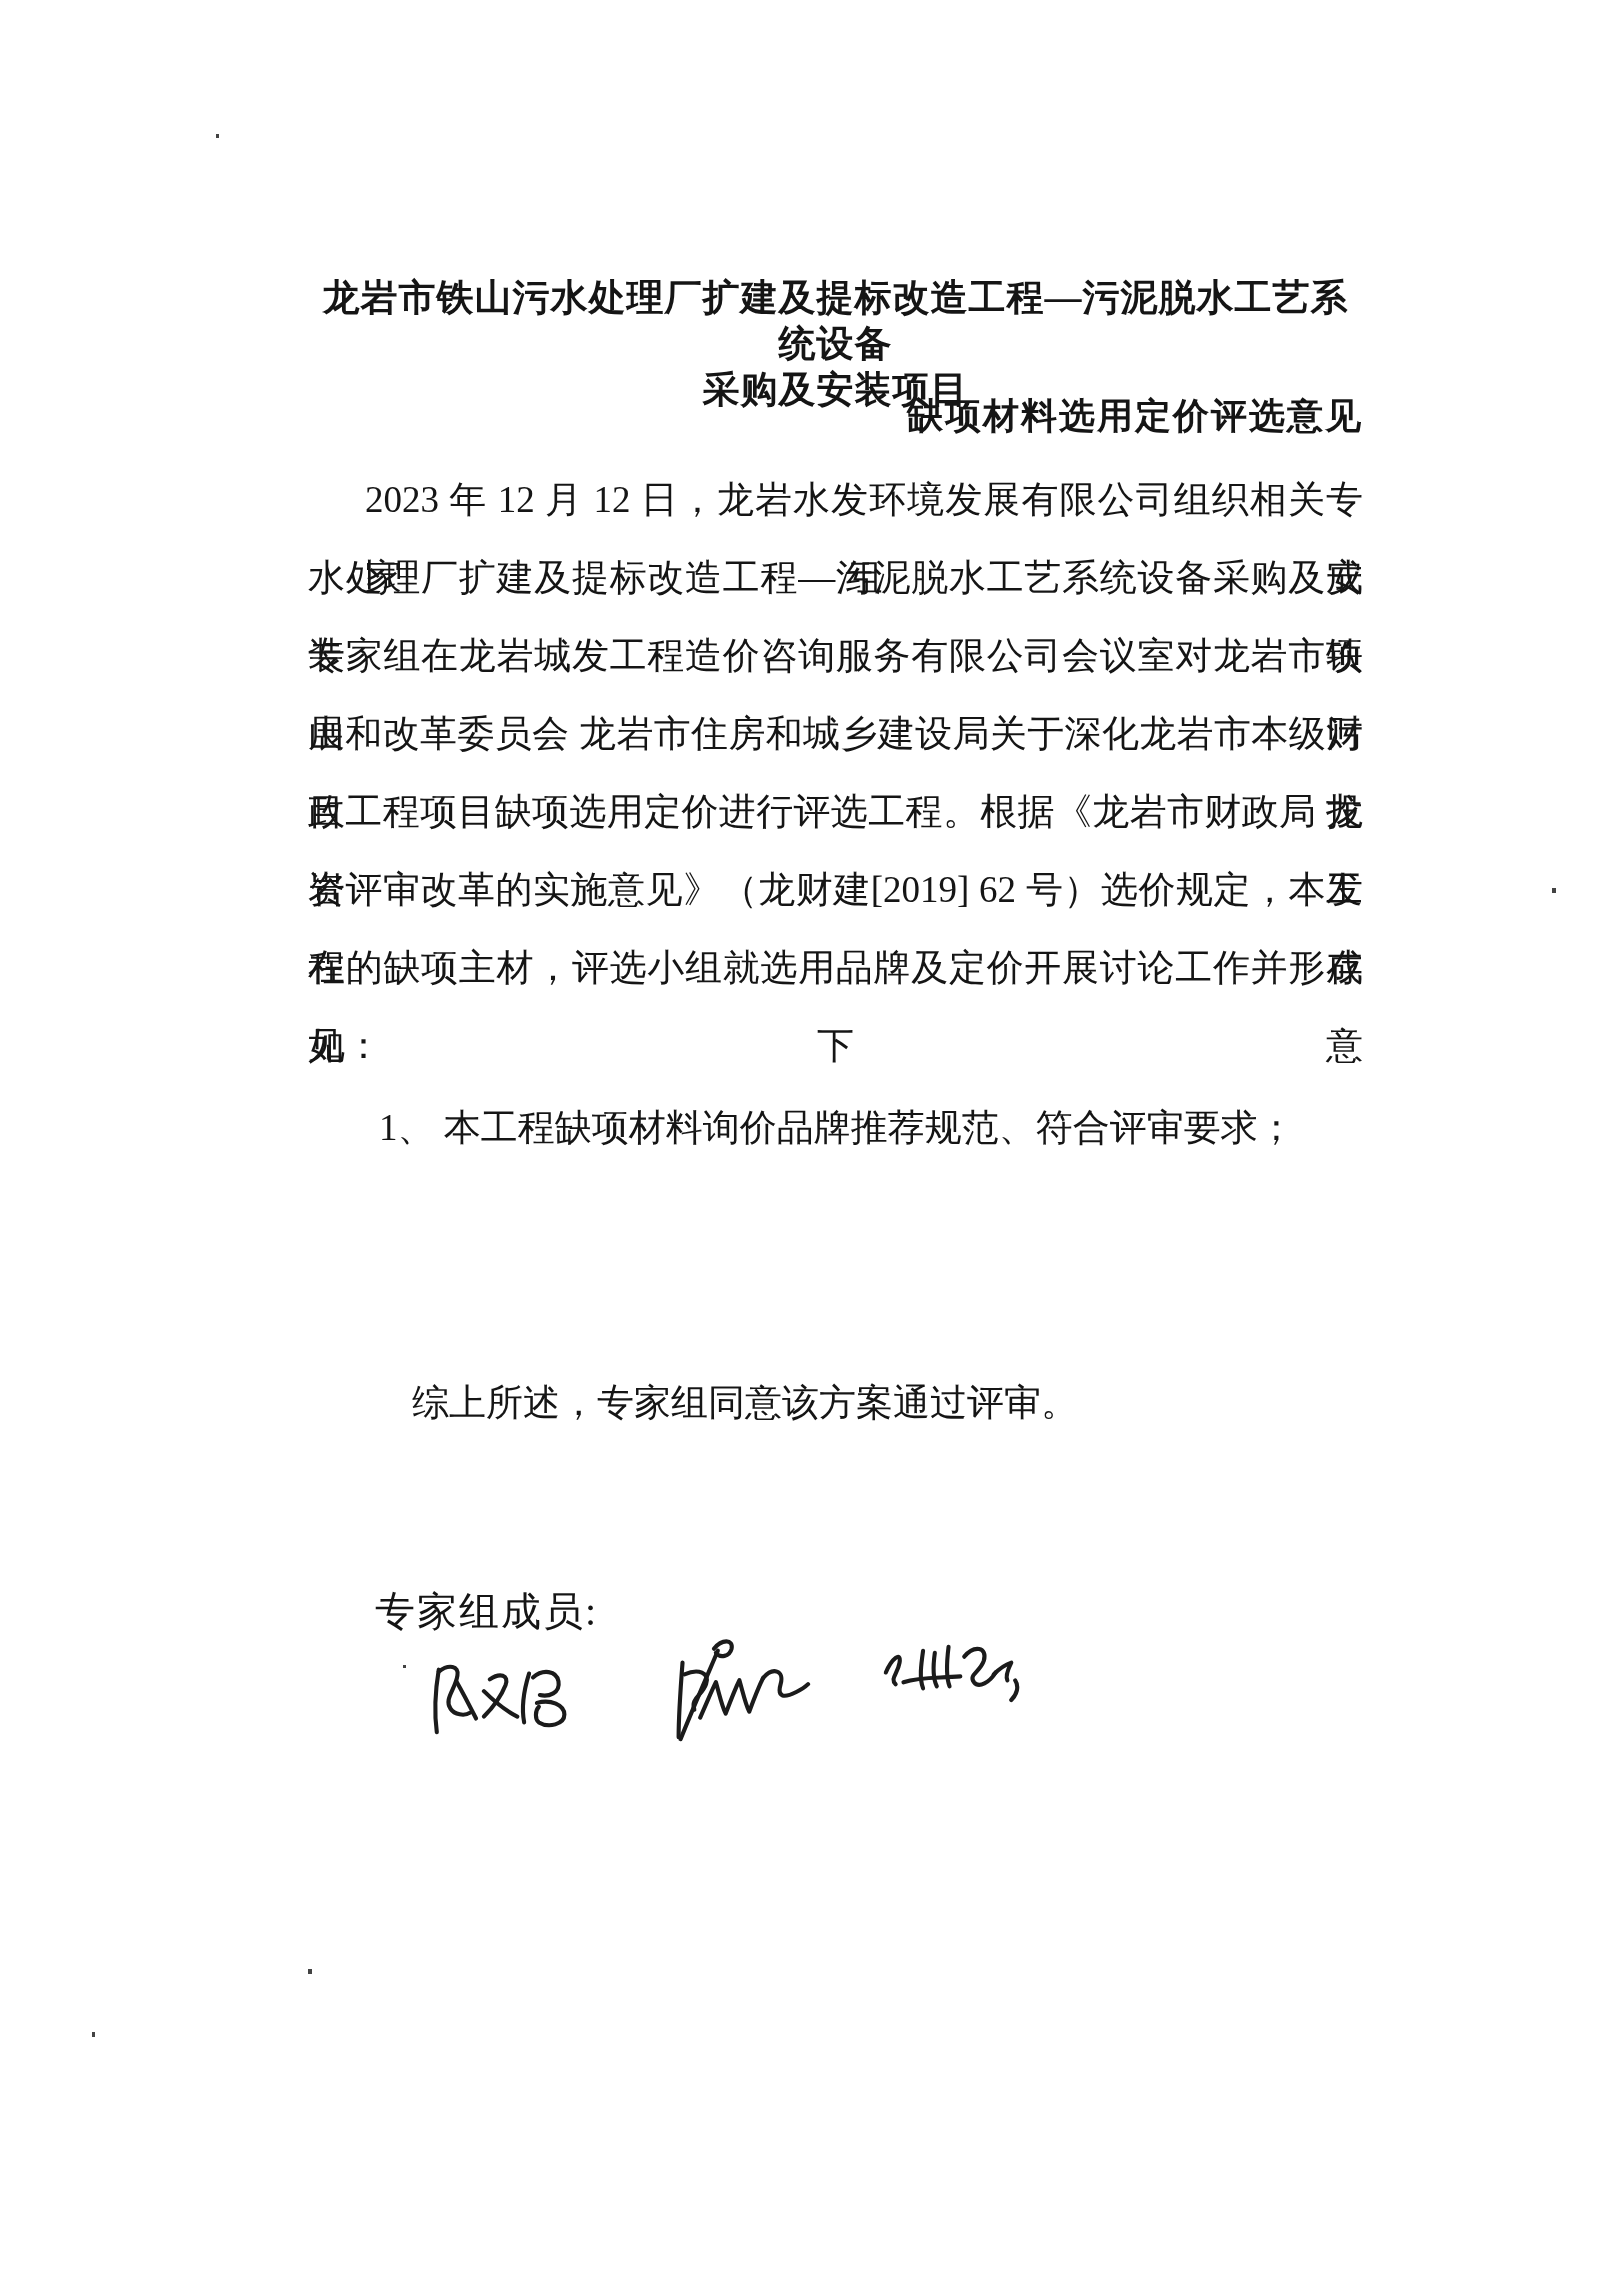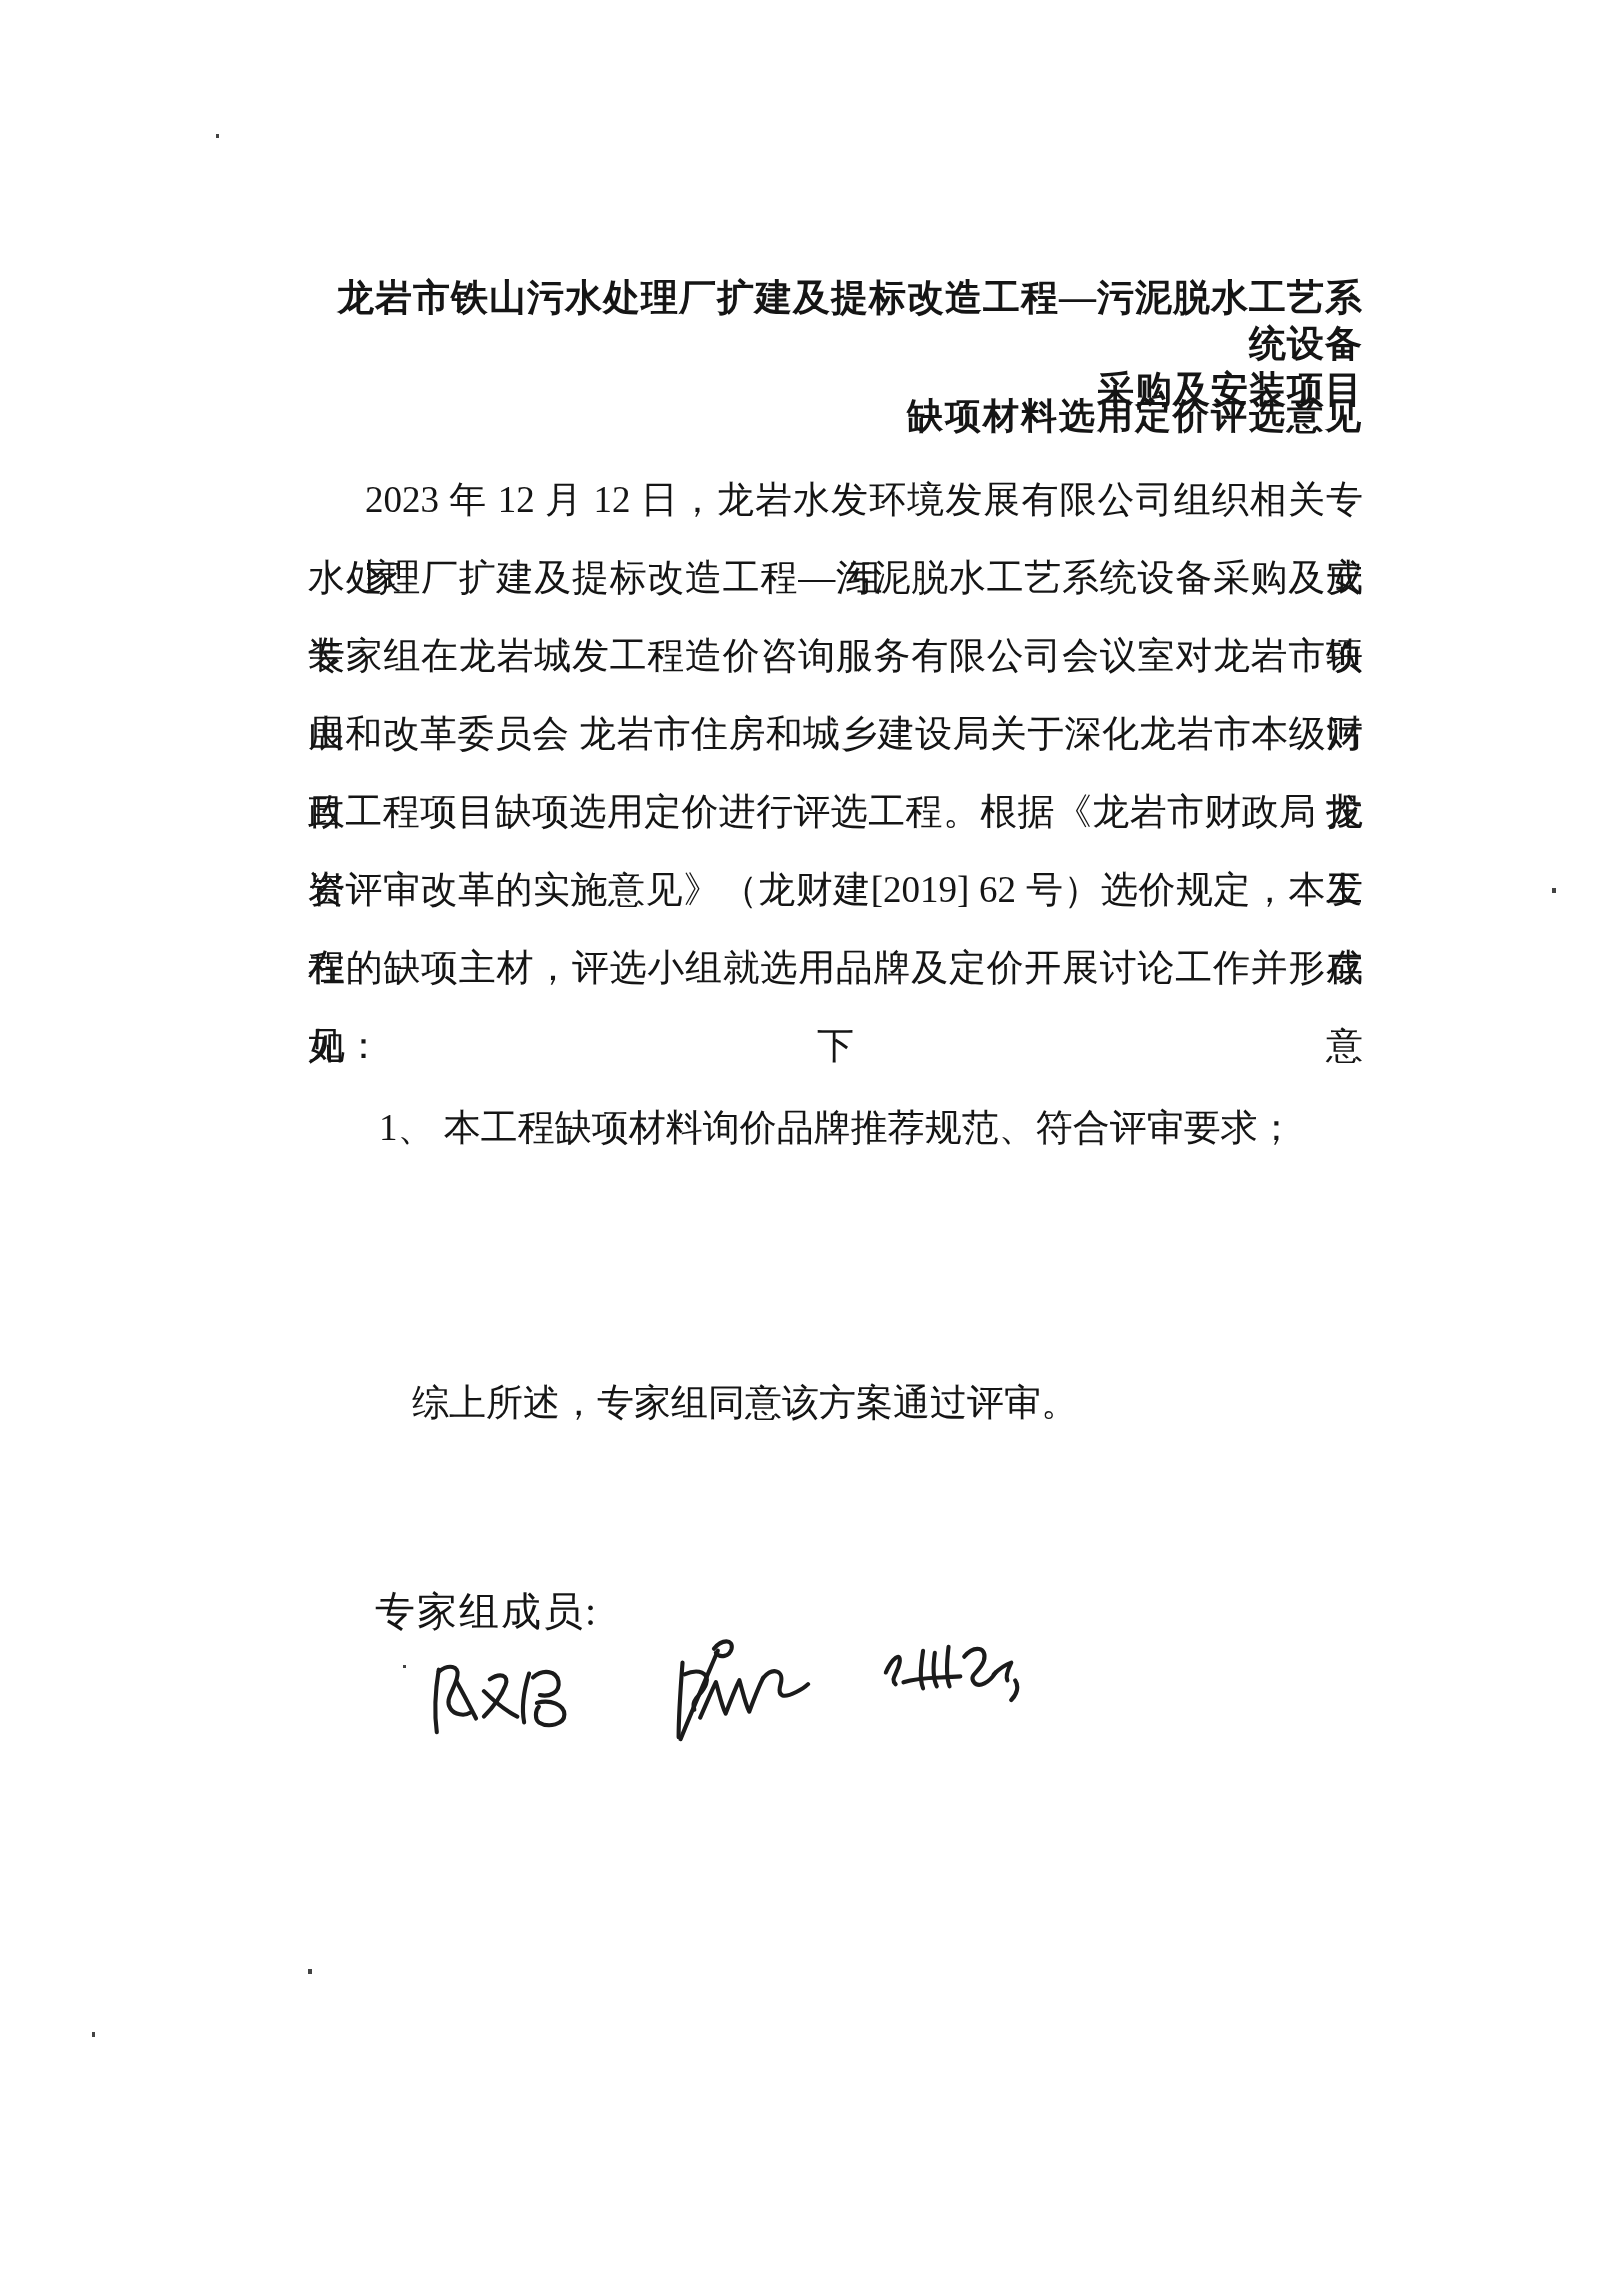--- a/index.html
+++ b/index.html
@@ -15,21 +15,21 @@
     background: #ffffff;
     overflow: hidden;
     font-family: "Liberation Serif", "DejaVu Serif", serif;
     color: #151515;
   }
   .title-block {
     position: absolute;
     top: 275px;
     left: 308px;
     width: 1055px;
-    text-align: right;
+    text-align: center;
     font-size: 37px;
     font-weight: bold;
     line-height: 46px;
     letter-spacing: 1px;
   }
   .doc-heading {
     position: absolute;
     top: 394px;
     left: 308px;
     width: 1055px;

